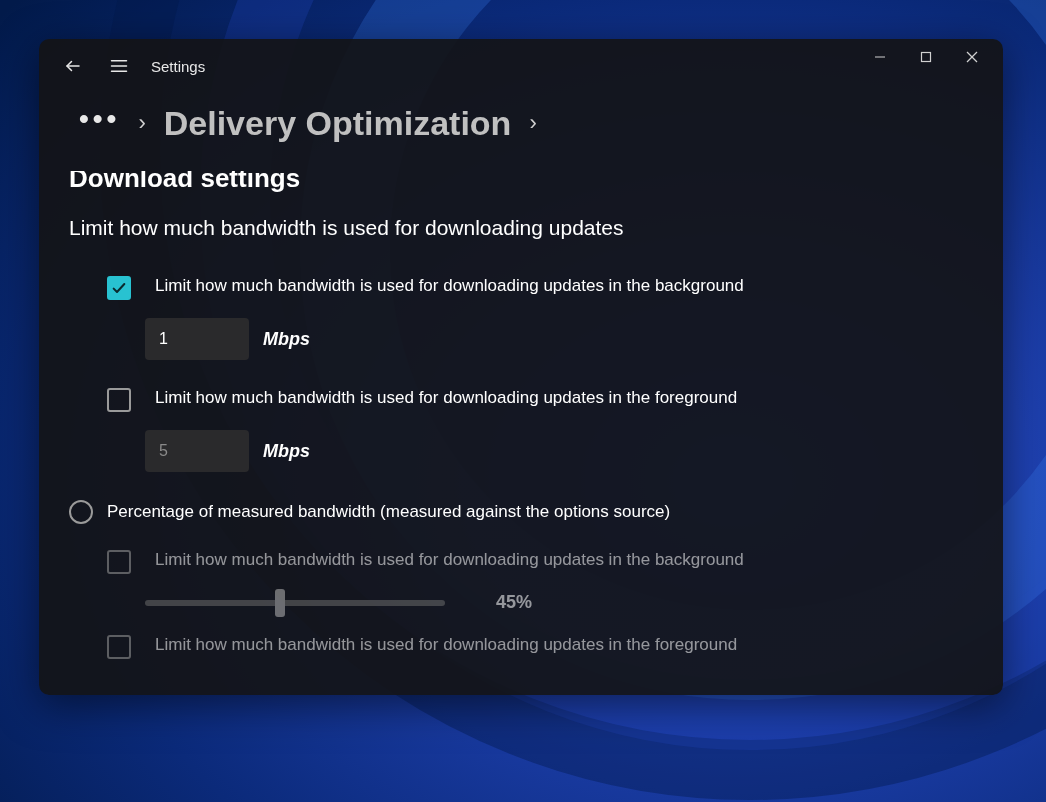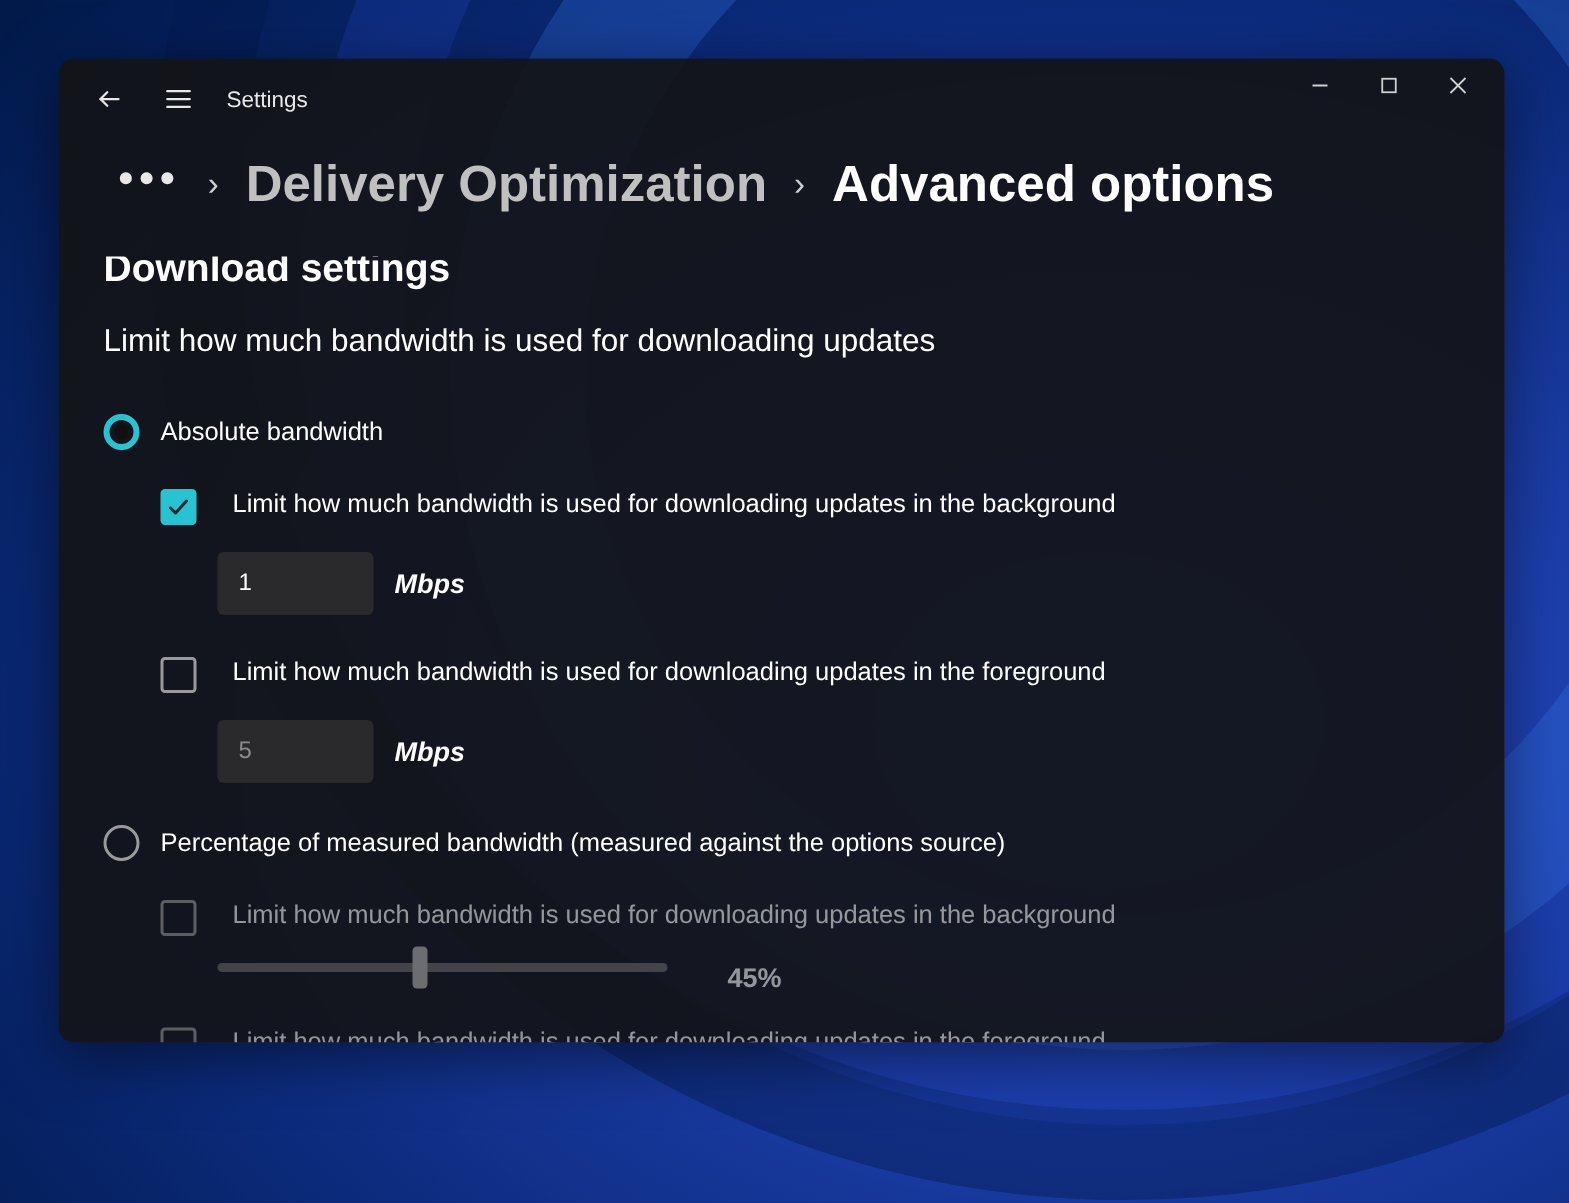--- a/index.html
+++ b/index.html
@@ -87,21 +87,21 @@
   .input-row { display:flex; align-items:center; gap: 14px; margin: 6px 0 28px 38px; }
   .textbox {
     width: 104px; height: 42px; background:#2a2a2c; border:none; border-radius:4px;
     color:#fff; font-size:16px; padding:0 14px;
   }
   .textbox:disabled { color:#8a8a8a; }
   .unit { font-size: 18px; font-weight:600;font-style:italic; }
 
   .dim { opacity: 0.55; }
 
-  .slider-row { display:flex; align-items:flex-start; gap: 28px; margin: 12px 0 22px 38px; }
+  .slider-row { display:flex; align-items:center; gap: 39px; margin: 12px 0 22px 38px; }
   .slider {
     position:relative; width: 300px; height: 6px; background:#6b6b6b; border-radius:3px;
   }
   .slider .thumb {
     position:absolute; top:50%; transform:translate(-50%,-50%);
     width: 10px; height: 28px; background:#b5b5b5; border-radius:3px;
   }
   .pct { font-size: 18px; font-weight:600; min-width:60px; text-align:center; }
 </style>
 </head>
@@ -148,31 +148,26 @@
             <line x1="11" y1="1" x2="1" y2="11" stroke="#d0d0d0" stroke-width="1.2"></line>
           </svg>
       </div>
     </div>
 
     <div class="breadcrumb">
       <span class="dots">•••</span>
       <span class="chev">›</span>
       <span class="bc-parent">Delivery Optimization</span>
       <span class="chev">›</span>
-      <span class="bc-current">Advanced options</span>
     </div>
 
     <div class="content">
       <div class="section-title">Download settings</div>
       <div class="section-desc">Limit how much bandwidth is used for downloading updates</div>
 
-      <div class="radio-row">
-        <div class="radio checked"></div>
-        <div class="radio-label">Absolute bandwidth</div>
-      </div>
 
       <div class="sub">
         <div class="check-row">
           <div class="checkbox checked">
             <svg width="16" height="16" viewBox="0 0 24 24" fill="none" stroke="#0b2a2e" stroke-width="3" stroke-linecap="round" stroke-linejoin="round">
                 <polyline points="4 13 9 18 20 6"></polyline>
               </svg>
           </div>
           <div class="check-label">Limit how much bandwidth is used for downloading updates in the background</div>
         </div>

